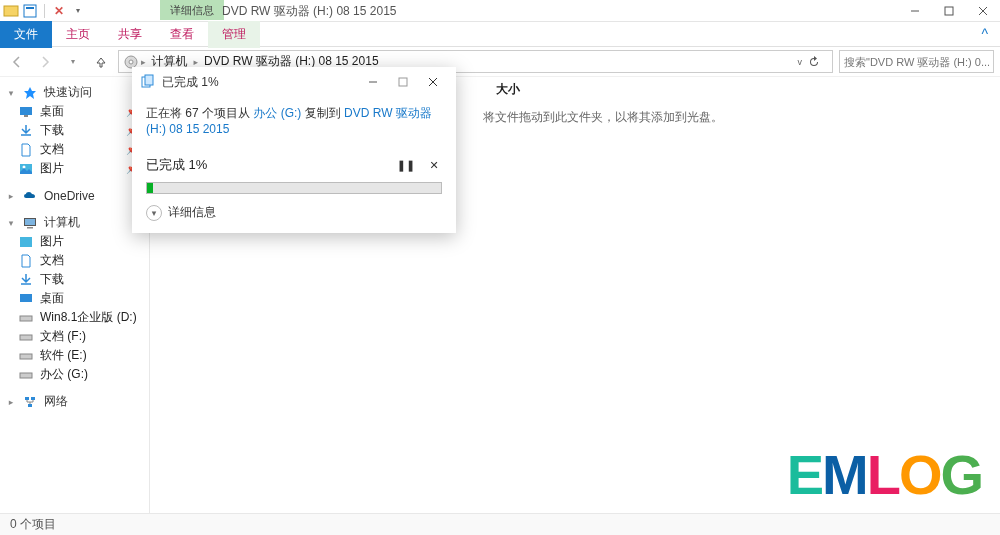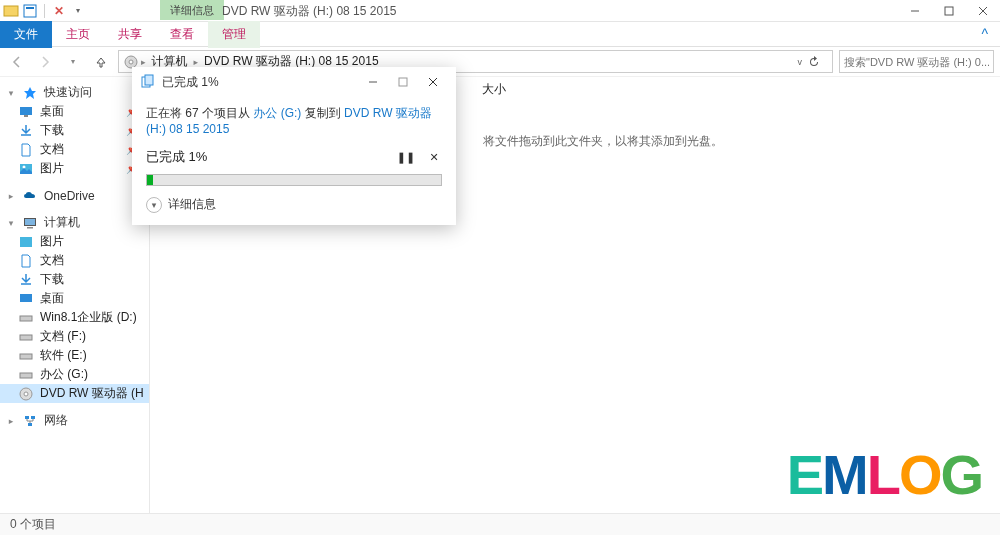--- a/index.html
+++ b/index.html
@@ -40,34 +40,34 @@
     .side-group { margin-bottom: 8px; }
     .side-item { display: flex; align-items: center; padding: 2px 4px 2px 18px; gap: 6px; height: 19px; cursor: default; white-space: nowrap; }
     .side-item.header { font-weight: normal; padding-left: 6px; color: #333; }
     .side-item.active { background: #cde8ff; }
     .side-chevron { width: 10px; color: #888; font-size: 9px; text-align: center; }
     .side-icon { width: 16px; height: 16px; display: inline-flex; align-items: center; justify-content: center; flex-shrink: 0; }
     .pin { margin-left: auto; color: #999; font-size: 10px; padding-right: 6px; }
 
     .content { flex: 1; position: relative; padding: 8px 12px; }
     .col-header { position: absolute; top: 4px; }
-    .empty-hint { color: #666; font-size: 12px; margin-top: 24px; }
+    .empty-hint { color: #666; font-size: 12px; }
 
     
     .statusbar { position: absolute; bottom: 0; left: 0; right: 0; height: 22px; background: #f9f9f9; border-top: 1px solid #e8e8e8; display: flex; align-items: center; padding: 0 10px; font-size: 12px; color: #555; }
 
     
     .progress-dialog { position: absolute; left: 132px; top: 67px; width: 324px; background: #fff; box-shadow: 0 4px 18px rgba(0,0,0,.25); z-index: 100; }
     .pd-title { height: 30px; display: flex; align-items: center; padding: 0 8px; }
     .pd-title-icon { width: 16px; height: 16px; margin-right: 6px; }
     .pd-title-text { font-size: 12px; color: #333; }
     .pd-wincontrols { margin-left: auto; display: flex; gap: 0; }
     .pd-wc { width: 30px; height: 22px; display: flex; align-items: center; justify-content: center; color: #555; }
     .pd-body { padding: 8px 14px 12px; }
-    .pd-line { font-size: 12px; color: #333; margin-bottom: 12px; }
+    .pd-line { font-size: 12px; color: #333; margin-bottom: 20px; }
     .pd-link { color: #1979ca; }
     .pd-progress-row { display: flex; align-items: center; gap: 8px; margin: 5px 0 8px; }
     .pd-progress-label { font-size: 13px; color: #222; }
     .pd-pause, .pd-cancel { width: 16px; height: 16px; display: flex; align-items: center; justify-content: center; color: #333; margin-left: auto; font-size: 11px; }
     .pd-cancel { margin-left: 4px; }
     .pd-bar { width: 100%; height: 12px; border: 1px solid #bcbcbc; background: #e6e6e6; position: relative; }
     .pd-bar-fill { height: 100%; background: #06b025; width: 2%; }
     .pd-details { margin-top: 10px; display: flex; align-items: center; gap: 6px; color: #333; font-size: 12px; }
     .pd-details-chev { width: 16px; height: 16px; border: 1px solid #bbb; border-radius: 50%; display: flex; align-items: center; justify-content: center; font-size: 9px; color: #666; }
 
@@ -307,49 +307,40 @@
         <span>软件 (E:)</span>
       </div>
       <div class="side-item">
         <span class="side-icon">
             <svg width="14" height="14" viewBox="0 0 14 14">
               <rect x="1" y="5" width="12" height="5" fill="#ccc" stroke="#888"></rect>
             </svg>
           </span>
         <span>办公 (G:)</span>
       </div>
-      <div class="side-item active">
-        <span class="side-icon">
-            <svg width="14" height="14" viewBox="0 0 14 14">
-              <circle cx="7" cy="7" r="6" fill="#ddd" stroke="#999"></circle>
-              <circle cx="7" cy="7" r="2" fill="#fff" stroke="#999"></circle>
-            </svg>
-          </span>
-        <span>DVD RW 驱动器 (H</span>
-      </div>
     </div>
 
     <div class="side-group">
       <div class="side-item header">
         <span class="side-chevron">▸</span>
         <span class="side-icon">
             <svg width="14" height="14" viewBox="0 0 14 14">
               <rect x="2" y="2" width="4" height="3" fill="#2e8bd8"></rect>
               <rect x="8" y="2" width="4" height="3" fill="#2e8bd8"></rect>
               <rect x="5" y="9" width="4" height="3" fill="#2e8bd8"></rect>
               <path d="M4 5 L4 7 L10 7 L10 5 M7 7 L7 9" stroke="#888" fill="none"></path>
             </svg>
           </span>
         <span>网络</span>
       </div>
     </div>
   </div>
 
   <div class="content">
-    <div class="col-header" style="left:332px;">大小</div>
+    <div class="col-header" style="left:346px;font-weight:bold;">大小</div>
     <div style="height:28px;"></div>
     <div class="empty-hint" style="position:absolute; left:333px; top:32px;">将文件拖动到此文件夹，以将其添加到光盘。</div>
   </div>
 </div>
 
 <div class="statusbar">
   <span>0 个项目</span>
 </div>
 
 <div class="progress-dialog">

